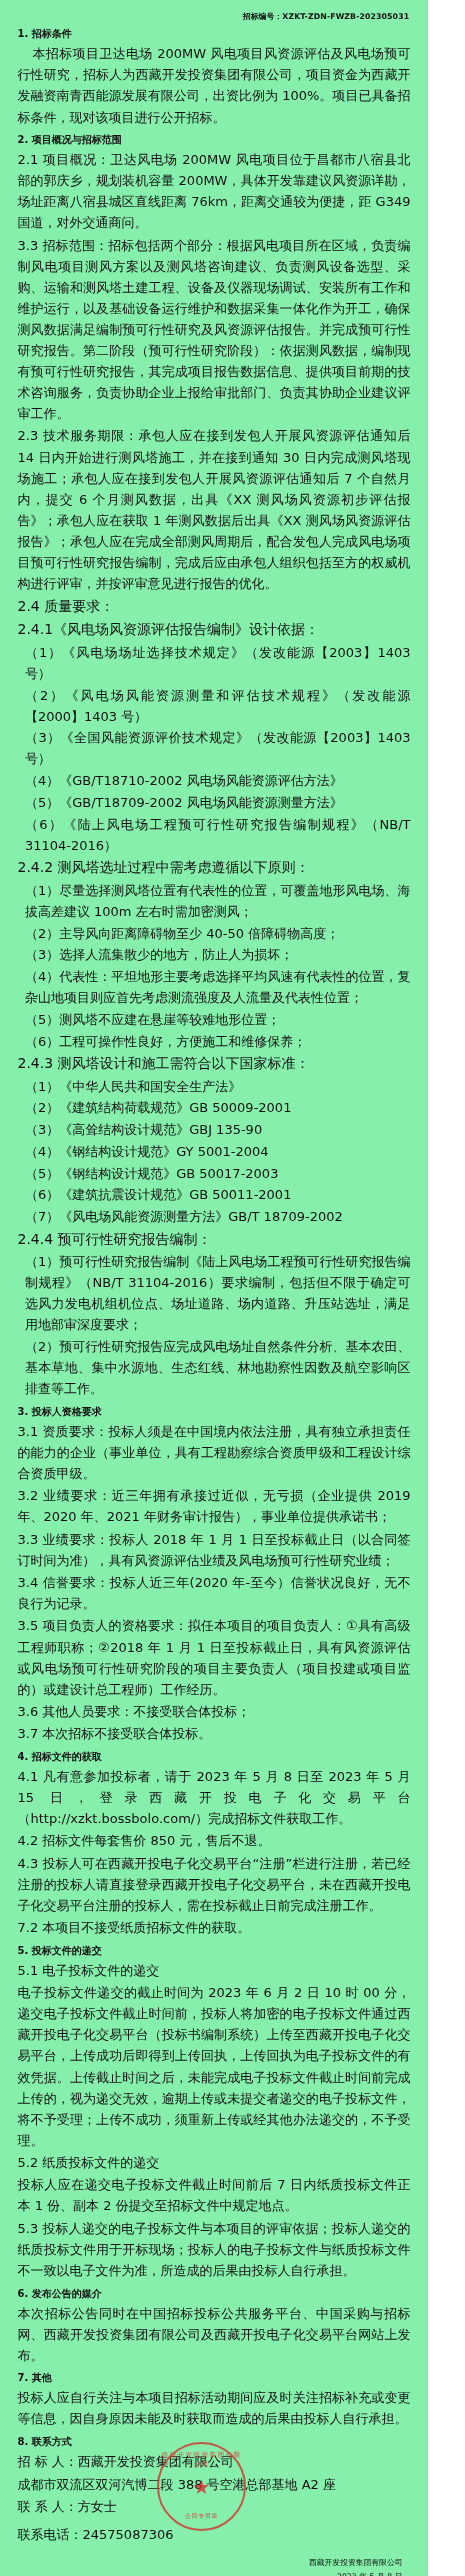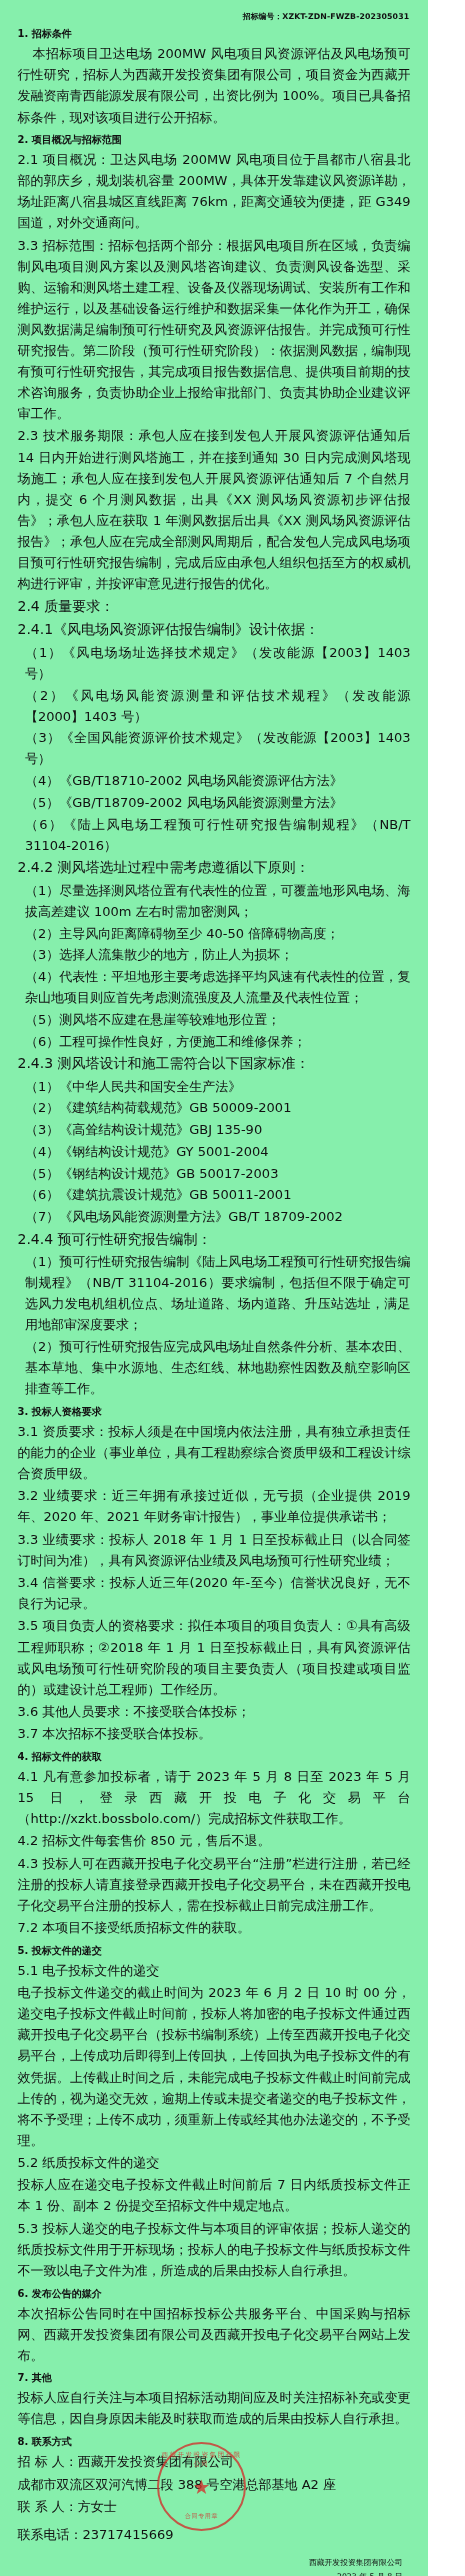--- a/index.html
+++ b/index.html
@@ -165,21 +165,21 @@
   <p class="para">本次招标公告同时在中国招标投标公共服务平台、中国采购与招标网、西藏开发投资集团有限公司及西藏开投电子化交易平台网站上发布。</p>
 
   <h2 class="sec">7. 其他</h2>
   <p class="para">投标人应自行关注与本项目招标活动期间应及时关注招标补充或变更等信息，因自身原因未能及时获取而造成的后果由投标人自行承担。</p>
 
   <h2 class="sec">8. 联系方式</h2>
   <p class="para">招 标 人：西藏开发投资集团有限公司</p>
   <p class="para">成都市双流区双河汽博二段 388 号空港总部基地 A2 座</p>
   <p class="para">联 系 人：方女士</p>
   <div class="spacer-md"></div>
-  <p class="para">联系电话：23717415669</p>
+  <p class="para">联系电话：24575087306</p>
 
   <div class="stamp">
     <div class="top-text">西藏开发投资集团有限公司</div>
     <div class="star">★</div>
     <div class="bot-text">合同专用章</div>
   </div>
 
   <div class="sign">
     <div>西藏开发投资集团有限公司</div>
     <div>2023 年 5 月 8 日</div>

